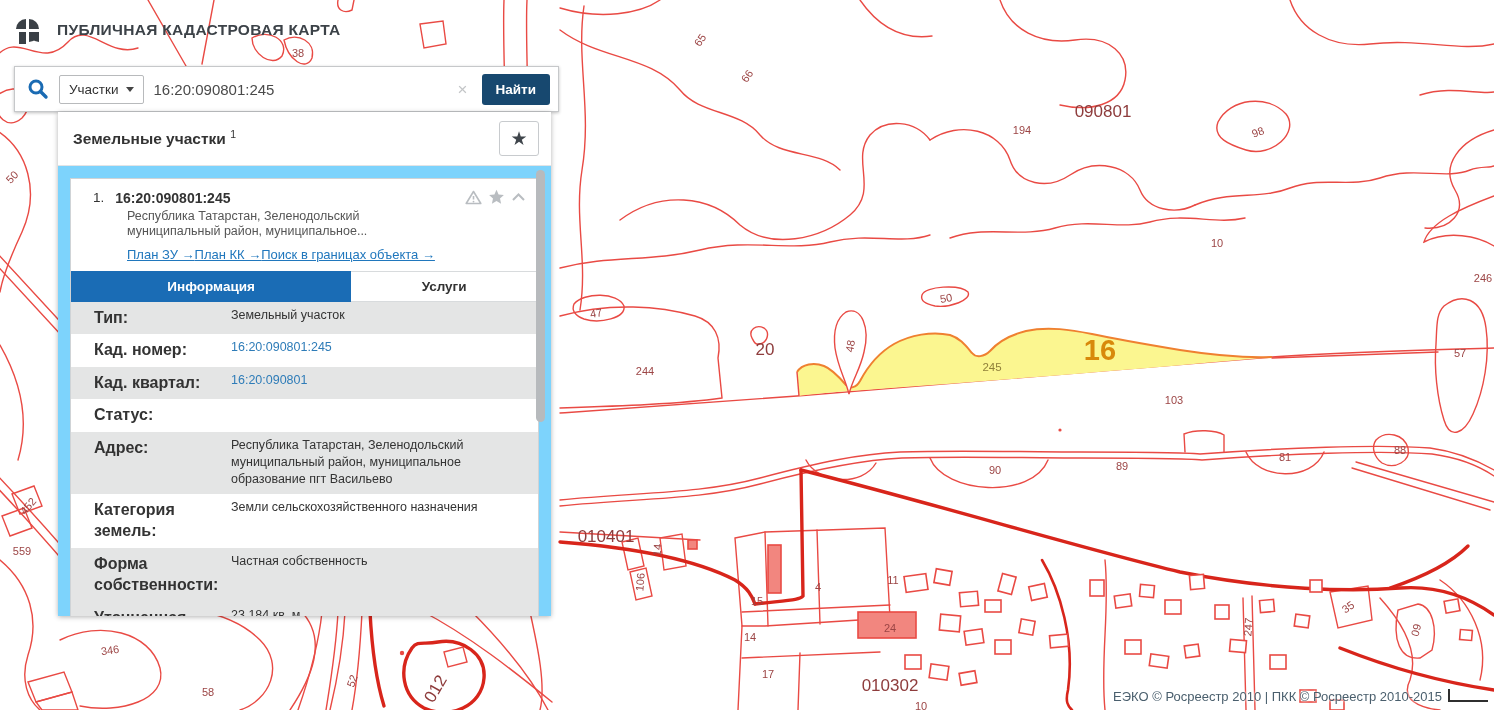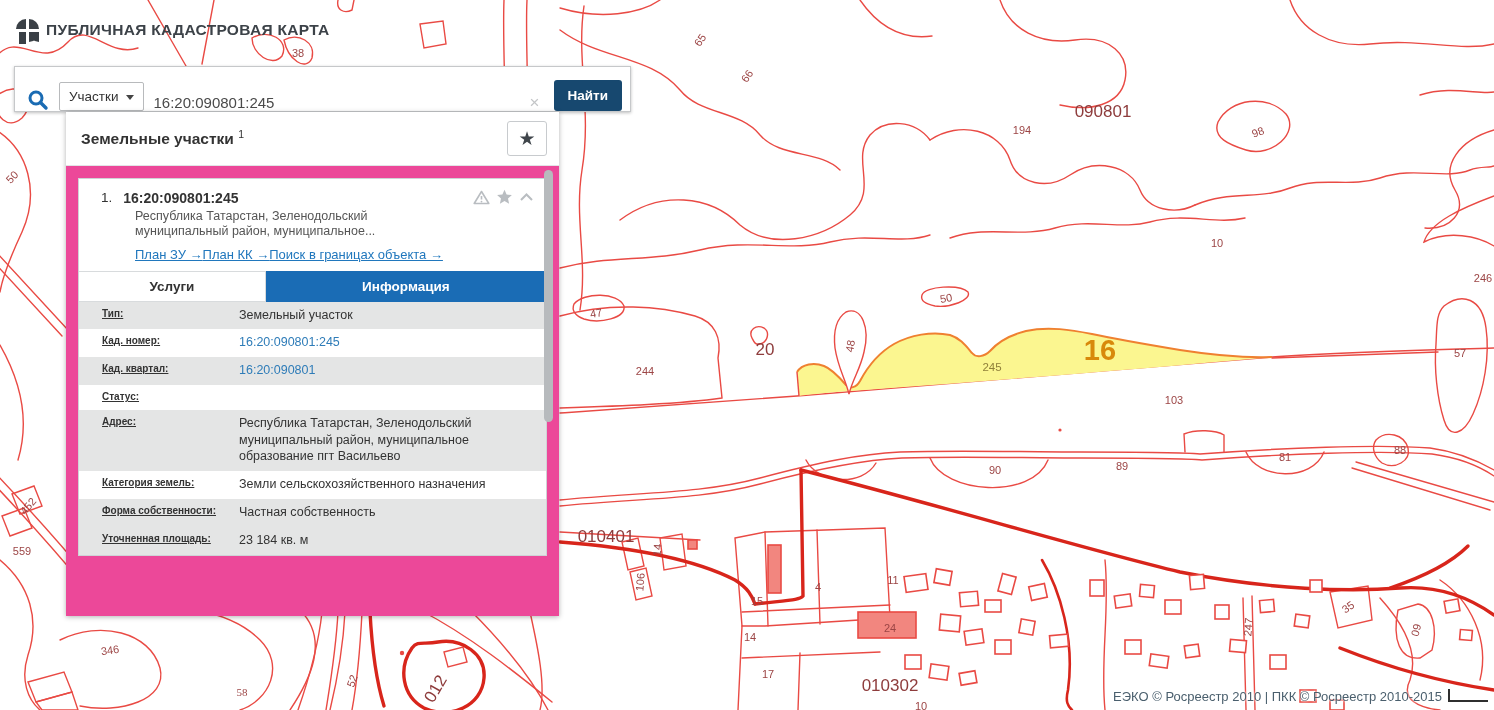--- a/index.html
+++ b/index.html
@@ -11,41 +11,41 @@
   #map { position:absolute; left:0; top:0; width:1494px; height:710px; }
   #map-labels { position:absolute; left:0; top:0; width:1494px; height:710px; pointer-events:none; }
   .mlabel { position:absolute; transform:translate(-50%,-50%); white-space:nowrap;
     font-family:"Liberation Sans", sans-serif; }
   .mlabel.s { font-size:11px; color:#9c4545; }
   .mlabel.b { font-size:17px; color:#8e3c3c; }
   .mlabel.y { font-size:11.5px; color:#90803a; }
   .mlabel.h { font-size:29px; font-weight:bold; color:#d8890b; }
 
   
-  #brand { position:absolute; left:13px; top:16px; display:flex; align-items:center; gap:7px; }
+  #brand { position:absolute; left:13px; top:16px; display:flex; align-items:center; gap:18px; }
   #brand .title { font-size:15.5px; font-weight:bold; color:#3c4248; letter-spacing:.3px; }
 
   
-  #searchbar { position:absolute; left:14px; top:66px; width:617px; height:46px;
+  #searchbar { position:absolute; left:14px; top:66px; width:545px; height:46px;
     background:#fff; border:1px solid #c6c8ca; box-shadow:0 1px 3px rgba(0,0,0,.25);
-    display:flex; align-items:flex-end; padding:0 8px 0 12px; gap:10px; }
+    display:flex; align-items:center; padding:0 8px 0 12px; gap:10px; }
   #cat-btn { display:flex; align-items:center; gap:7px; border:1px solid #b8babc; background:#fff;
     height:29px; padding:0 9px; font-size:13.5px; color:#333; cursor:pointer; border-radius:2px; }
   #cat-btn .caret { width:0; height:0; border-left:4px solid transparent; border-right:4px solid transparent;
     border-top:5px solid #444; margin-top:1px; }
   #query { flex:1; border:none; outline:none; font-size:15px; color:#4a4a4a; min-width:0;
     font-family:"Liberation Sans", sans-serif; }
   #clear-x { color:#c3c5c7; font-size:17px; line-height:1; padding:0 4px; cursor:pointer; }
   #find-btn { background:#17486f; color:#fff; border:none; border-radius:3px; height:31px;
     padding:0 14px; font-size:13.5px; font-weight:bold; cursor:pointer;
     font-family:"Liberation Sans", sans-serif; }
 
   
-  #panel { position:absolute; left:66px; top:112px; width:493px; height:504px;
-    box-shadow:0 1px 5px rgba(0,0,0,.3); background:#ec4899; overflow:hidden; }
+  #panel { position:absolute; left:58px; top:112px; width:493px; height:504px;
+    box-shadow:0 1px 5px rgba(0,0,0,.3); background:#7dd3fc; overflow:hidden; }
   #panel-head { height:54px; background:#fff; display:flex; align-items:center;
     justify-content:space-between; padding:0 12px 0 15px; border-bottom:1px solid #e2e4e6; }
   #panel-head h2 { font-size:15.5px; color:#333; font-weight:bold; }
   #panel-head sup { font-size:10.5px; font-weight:normal; color:#333; }
   #fav-btn { width:40px; height:35px; background:#fff; border:1px solid #c8cbce; border-radius:3px;
     font-size:19px; color:#3f454b; cursor:pointer; line-height:1; }
   #results { position:relative; height:450px; padding:12px 12px 0 12px; }
   #vscroll { position:absolute; right:6px; top:4px; width:9px; height:252px; background:#b7babd;
     border-radius:5px; cursor:pointer; }
 
@@ -62,21 +62,21 @@
   #tabs { display:flex; }
   .tab { height:31px; display:flex; align-items:center; justify-content:center;
     font-size:13.5px; font-weight:bold; cursor:pointer; }
   .tab.active { width:60%; background:#1a6cb5; color:#fff; }
   .tab.idle { width:40%; background:#fff; color:#333; border:1px solid #d8dbdd; border-left:none; }
 
   #info-table { width:100%; }
   .irow { display:flex; padding:5px 0 6px 0; }
   .irow.alt { background:#e4e5e5; }
   .irow .k { width:160px; flex:0 0 160px; padding-left:23px; padding-right:8px;
-    font-size:10px; font-weight:bold; color:#333; line-height:1.35;text-decoration:underline; }
+    font-size:16px; font-weight:bold; color:#333; line-height:1.35; }
   .irow .v { flex:1; font-size:12.5px; color:#333; line-height:1.35; padding-right:14px; }
   .irow .v.link { color:#2e7cb8; cursor:pointer; }
 
   
   #attrib { position:absolute; right:52px; bottom:6px; font-size:13px; color:#4a5f6d;
     text-shadow:0 0 3px #fff, 0 0 3px #fff; }
   #scalebar { position:absolute; right:6px; bottom:8px; width:40px; height:13px;
     border-left:2.5px solid #2f2f2f; border-bottom:2.5px solid #2f2f2f; }
 </style>
 </head>
@@ -275,21 +275,21 @@
       <div class="mlabel s" style="left: 893px; top: 580px;">11</div>
       <div class="mlabel s" style="left: 750px; top: 637px;">14</div>
       <div class="mlabel s" style="left: 890px; top: 628px;">24</div>
       <div class="mlabel s" style="left: 768px; top: 674px;">17</div>
       <div class="mlabel b" style="left: 890px; top: 686px;">010302</div>
       <div class="mlabel s" style="left: 921px; top: 706px;">10</div>
       <div class="mlabel s" style="left: 1248px; top: 627px; transform: translate(-50%, -50%) rotate(-85deg);">247</div>
       <div class="mlabel s" style="left: 1348px; top: 607px; transform: translate(-50%, -50%) rotate(-35deg);">35</div>
       <div class="mlabel s" style="left: 1416px; top: 630px; transform: translate(-50%, -50%) rotate(-75deg);">09</div>
       <div class="mlabel s" style="left: 110px; top: 650px; transform: translate(-50%, -50%) rotate(-8deg);">346</div>
-      <div class="mlabel s" style="left: 242px; top: 692px; font-family: Liberation Serif, serif;">58</div>
+      <div class="mlabel s" style="left: 208px; top: 692px;">58</div>
       <div class="mlabel s" style="left: 352px; top: 681px; transform: translate(-50%, -50%) rotate(-70deg);">52</div>
       <div class="mlabel b" style="left: 436px; top: 689px; transform: translate(-50%, -50%) rotate(-60deg);">012</div>
     </div>
 
   <div id="attrib">ЕЭКО © Росреестр 2010 | ПКК © Росреестр 2010-2015</div>
   <div id="scalebar"></div>
 
   <div id="brand">
     <svg width="26" height="28" viewBox="0 0 26 28">
       <path d="M3,13 A10,10 0 0,1 13,3 L13,13 Z" fill="#3a4046"></path>
@@ -350,22 +350,22 @@
             <div>муниципальный район, муниципальное...</div>
           </div>
           <div class="res-links">
             <a>План ЗУ →</a>
             <a>План КК →</a>
             <a>Поиск в границах объекта →</a>
           </div>
         </div>
 
         <div id="tabs">
+          <div class="tab active">Информация</div>
           <div class="tab idle">Услуги</div>
-          <div class="tab active">Информация</div>
         </div>
 
         <div id="info-table">
           <div class="irow alt">
             <div class="k">Тип:</div>
               <div class="v">Земельный участок</div>
           </div>
           <div class="irow">
             <div class="k">Кад. номер:</div>
             <div class="v link">16:20:090801:245</div>

